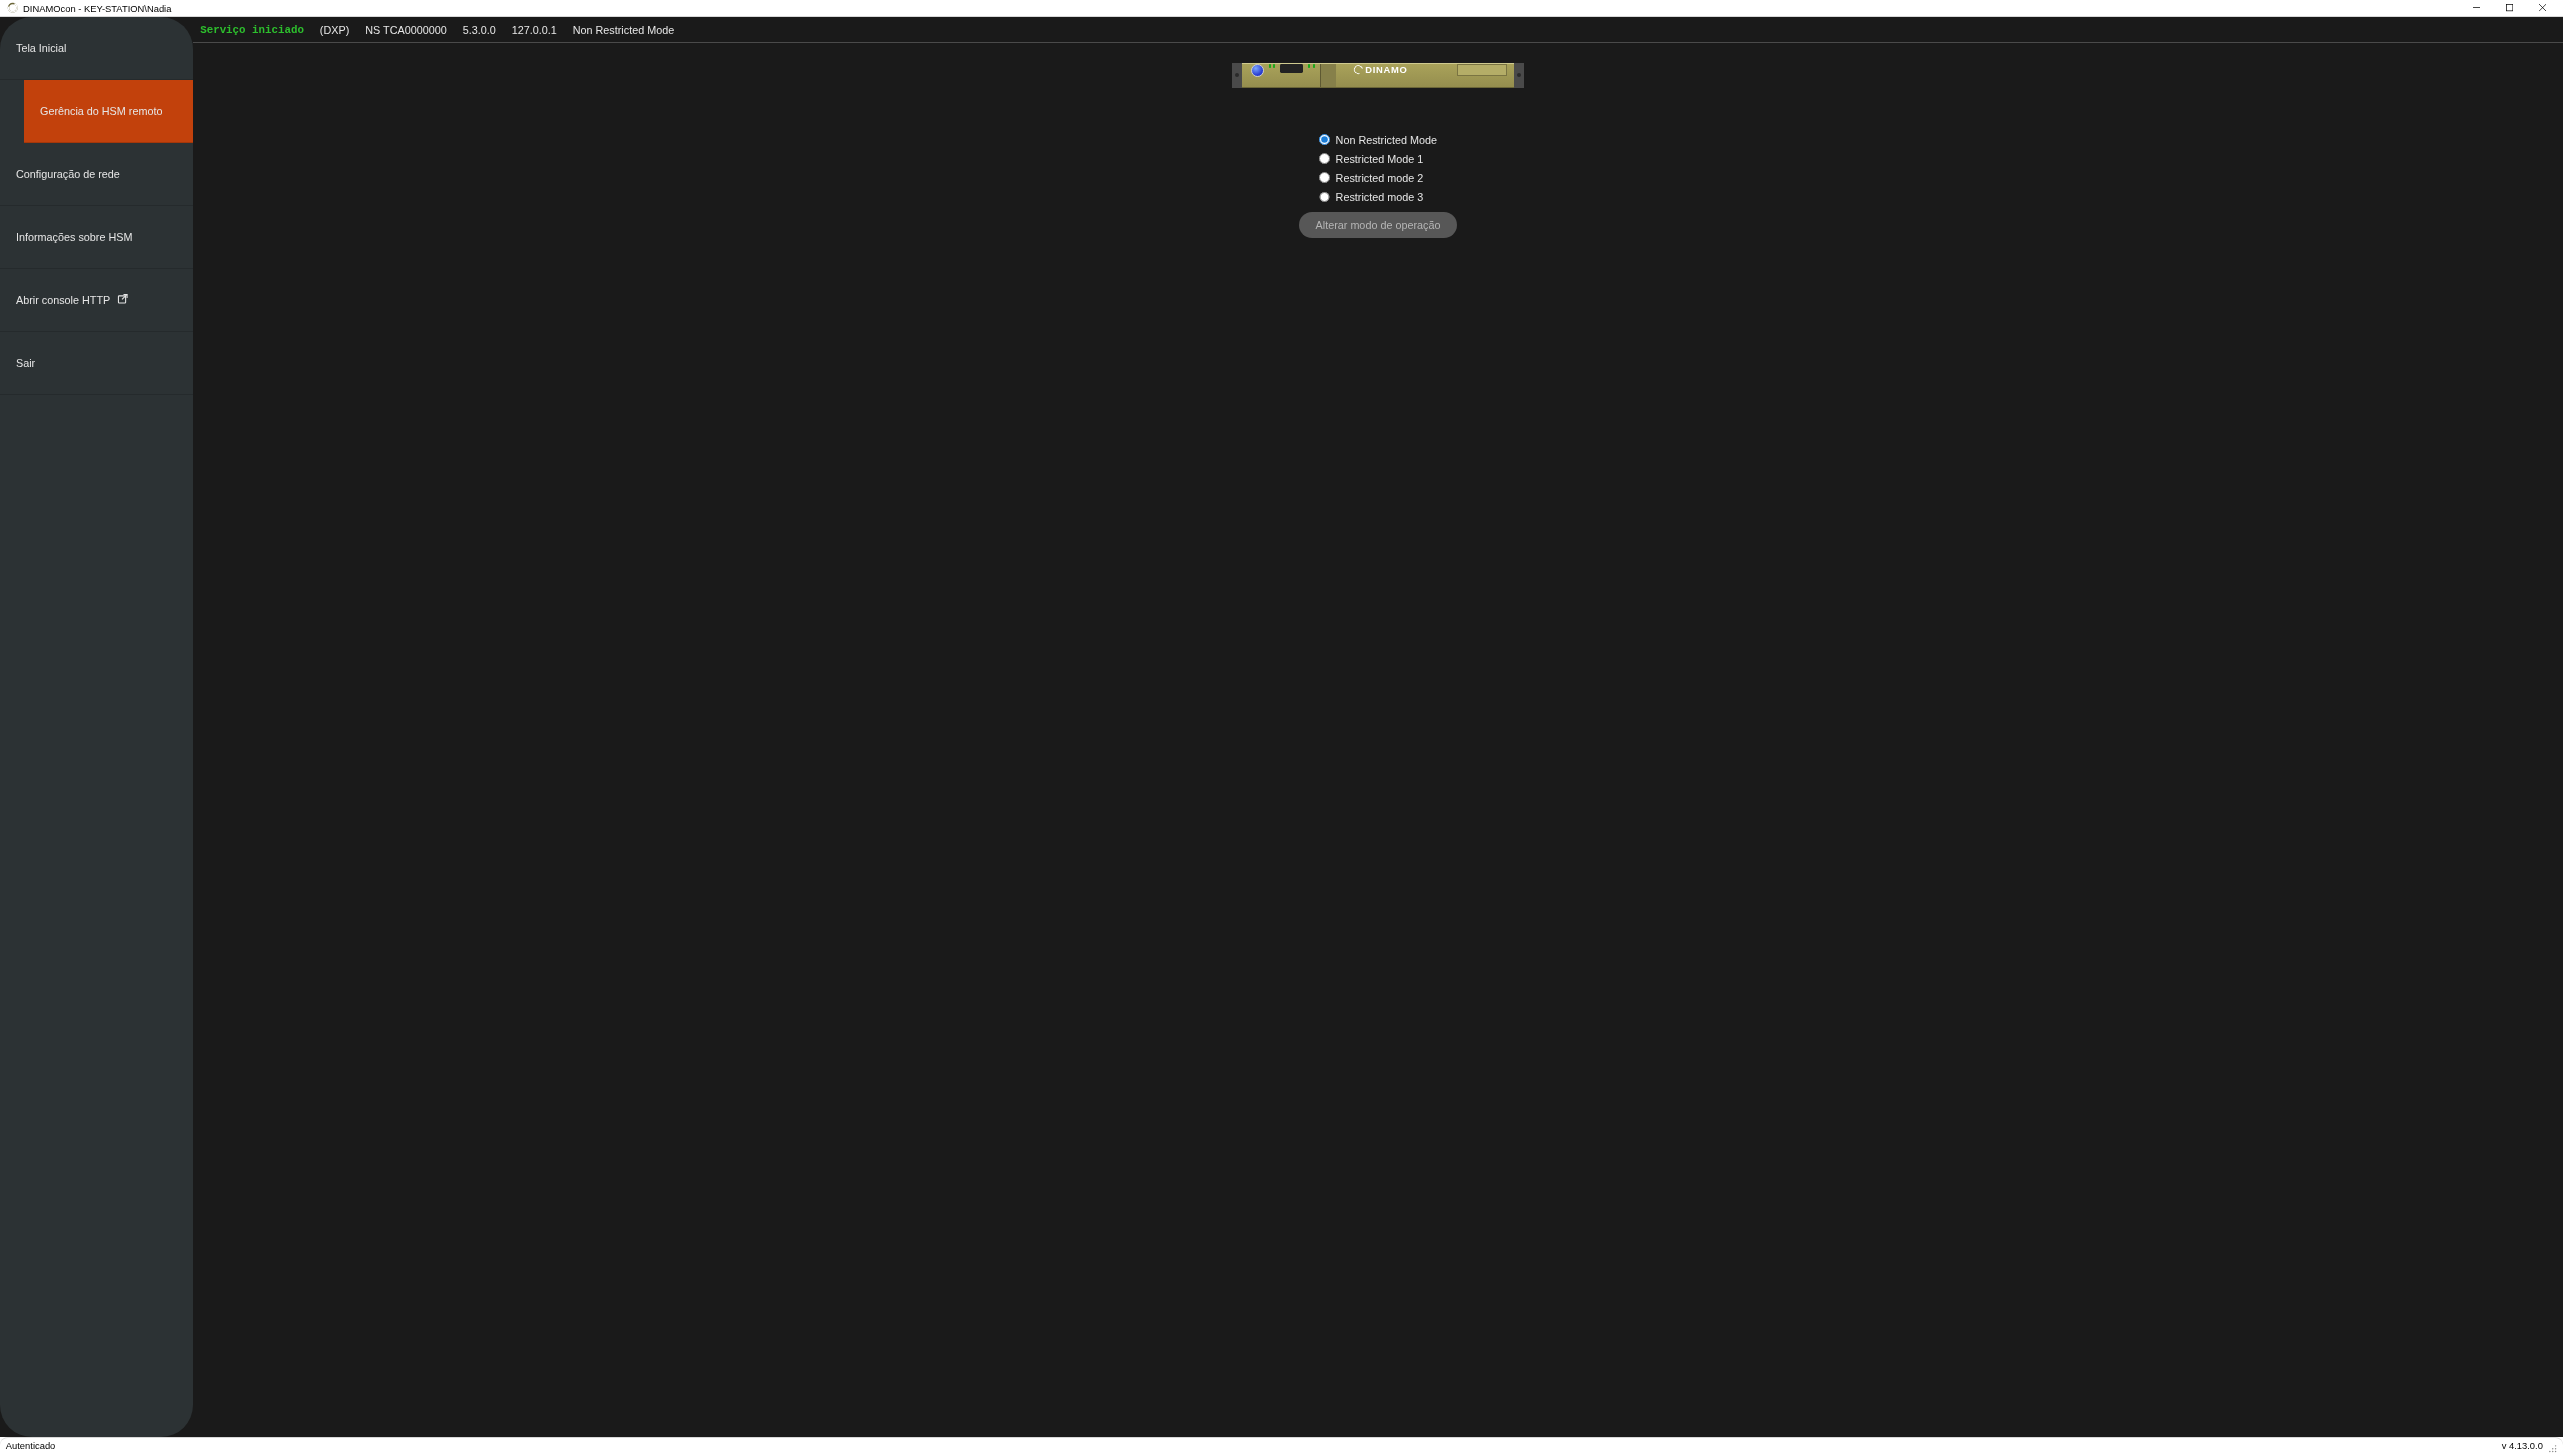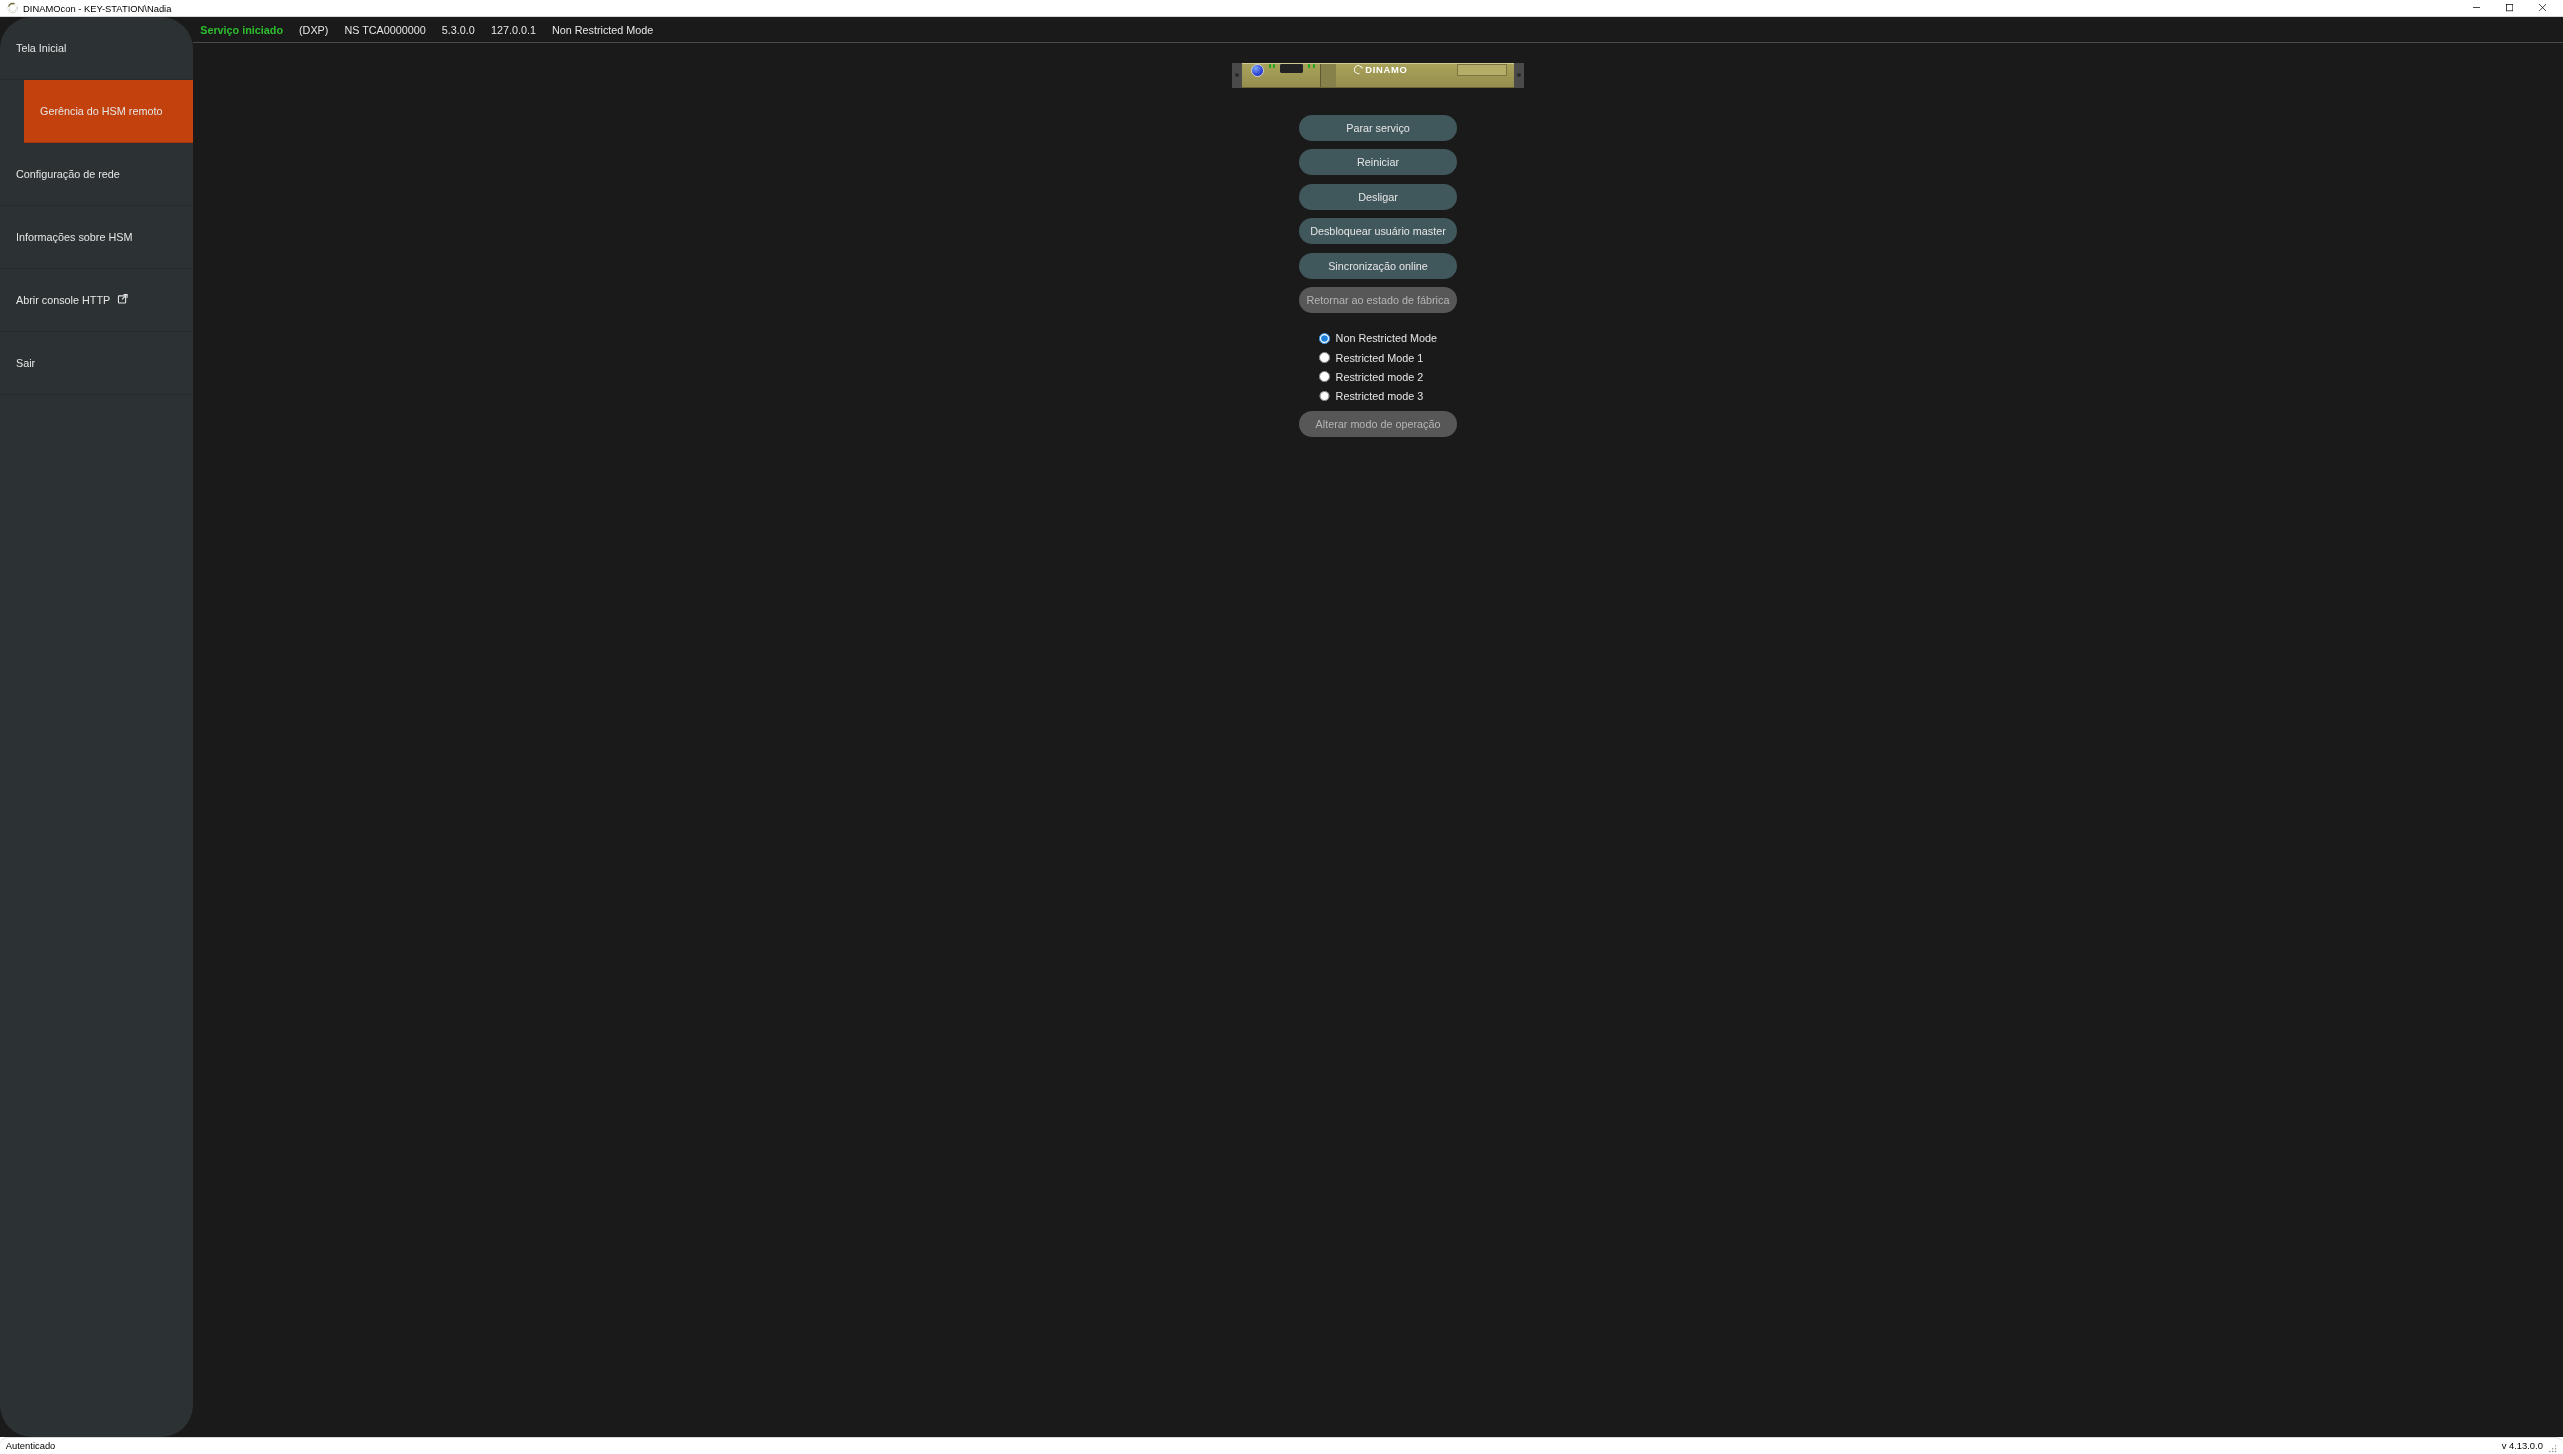--- a/index.html
+++ b/index.html
@@ -95,21 +95,21 @@
     .statusrow {
       height: 26px;
       border-bottom: 0.7px solid #4a4a4a;
       display: flex;
       align-items: center;
       gap: 16px;
       padding: 0 7.2px 0 7.2px;
       font-size: 10.8px;
       color: #e6e6e6;
     }
-    .statusrow .svc { color: #2dbf2d; font-weight: 600; }
+    .statusrow .svc { color: #2dbf2d; font-weight: 600; font-family: Liberation Mono, monospace; }
 
     .main {
       flex: 1;
       display: flex;
       flex-direction: column;
       align-items: center;
       padding: 20px 0 0 0;
     }
 
     
@@ -314,28 +314,20 @@
             <span class="ring"></span>
             <span>DINAMO</span>
           </div>
           <div class="slot">
               <div class="inner"></div>
             </div>
         </div>
         <div class="ear"></div>
       </div>
 
-      <div class="stack">
-        <button class="btn">Parar serviço</button>
-        <button class="btn">Reiniciar</button>
-        <button class="btn">Desligar</button>
-        <button class="btn">Desbloquear usuário master</button>
-        <button class="btn">Sincronização online</button>
-        <button class="btn" disabled="">Retornar ao estado de fábrica</button>
-      </div>
 
       <div class="radios">
         <label class="radio-row">
           <input type="radio" name="mode" checked="" style="">
           <span>Non Restricted Mode</span>
         </label>
         <label class="radio-row">
           <input type="radio" name="mode" style="">
           <span>Restricted Mode 1</span>
         </label>

